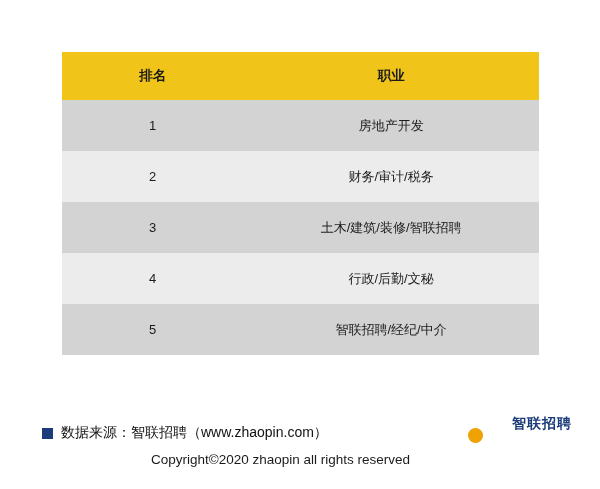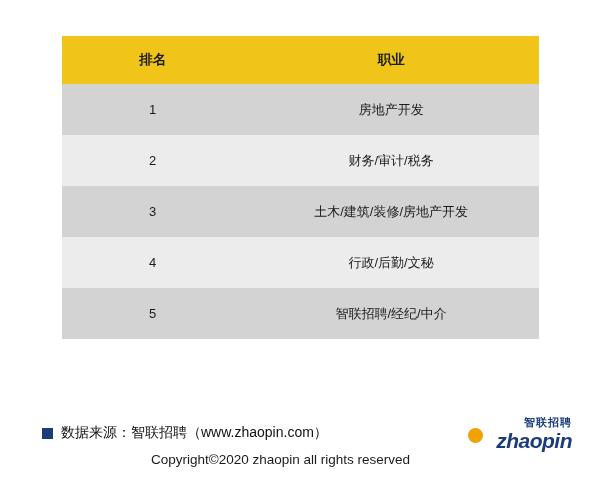--- a/index.html
+++ b/index.html
@@ -33,20 +33,21 @@
     font-weight: bold;
     letter-spacing: 0.5px;
     height: 46px;
     line-height: 46px;
     white-space: nowrap;
   }
   .table {
     width: 100%;
     border-collapse: collapse;
     table-layout: fixed;
+    margin-top: 16px;
   }
   .table th {
     background: #f0c419;
     color: #1b1b1b;
     font-size: 13.5px;
     font-weight: bold;
     height: 46px;
     text-align: center;
     border: none;
   }
@@ -92,21 +93,21 @@
     position: absolute;
     right: 28px;
     top: 6px;
     width: 112px;
     height: 40px;
   }
   .logo .logo-cn {
     position: absolute;
     right: 0;
     top: 0;
-    font-size: 11px;
+    font-size: 14px;
     color: #1b3c7a;
     font-weight: bold;
     letter-spacing: 1px;
     white-space: nowrap;
   }
   .logo .logo-en {
     position: absolute;
     right: 0;
     top: 14px;
     font-size: 21px;
@@ -157,21 +158,21 @@
         <tr>
           <td>1</td>
           <td>房地产开发</td>
         </tr>
         <tr>
           <td>2</td>
           <td>财务/审计/税务</td>
         </tr>
         <tr>
           <td>3</td>
-          <td>土木/建筑/装修/房地产开发</td>
+          <td>土木/建筑/装修/智联招聘</td>
         </tr>
         <tr>
           <td>4</td>
           <td>行政/后勤/文秘</td>
         </tr>
         <tr>
           <td>5</td>
           <td>智联招聘/经纪/中介</td>
         </tr>
       </tbody>
@@ -180,19 +181,18 @@
 
   <div class="footer">
     <div class="source-row">
       <span class="source-square"></span>
       <span>数据来源：智联招聘（www.zhaopin.com）</span>
     </div>
 
     <div class="logo">
       <span class="logo-dot"></span>
       <span class="logo-cn">智联招聘</span>
-      <span class="logo-en">zhaopin</span>
     </div>
   </div>
 
   <div class="copyright">Copyright©2020 zhaopin all rights reserved</div>
 
 </div>
 
 </body></html>

